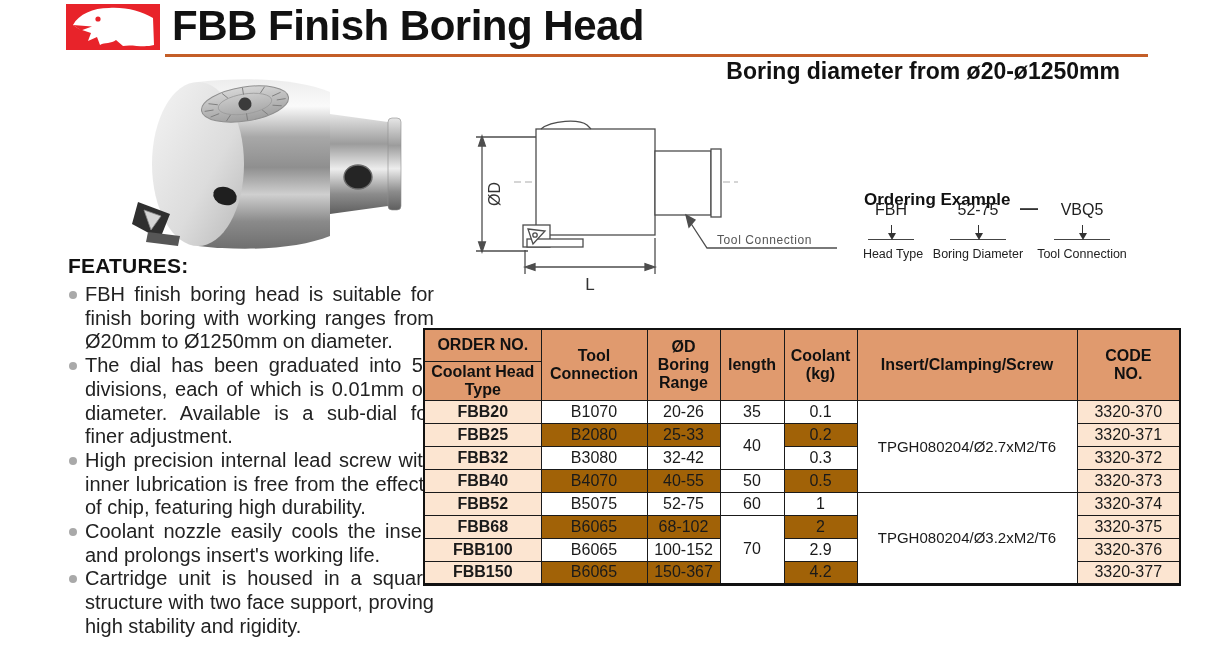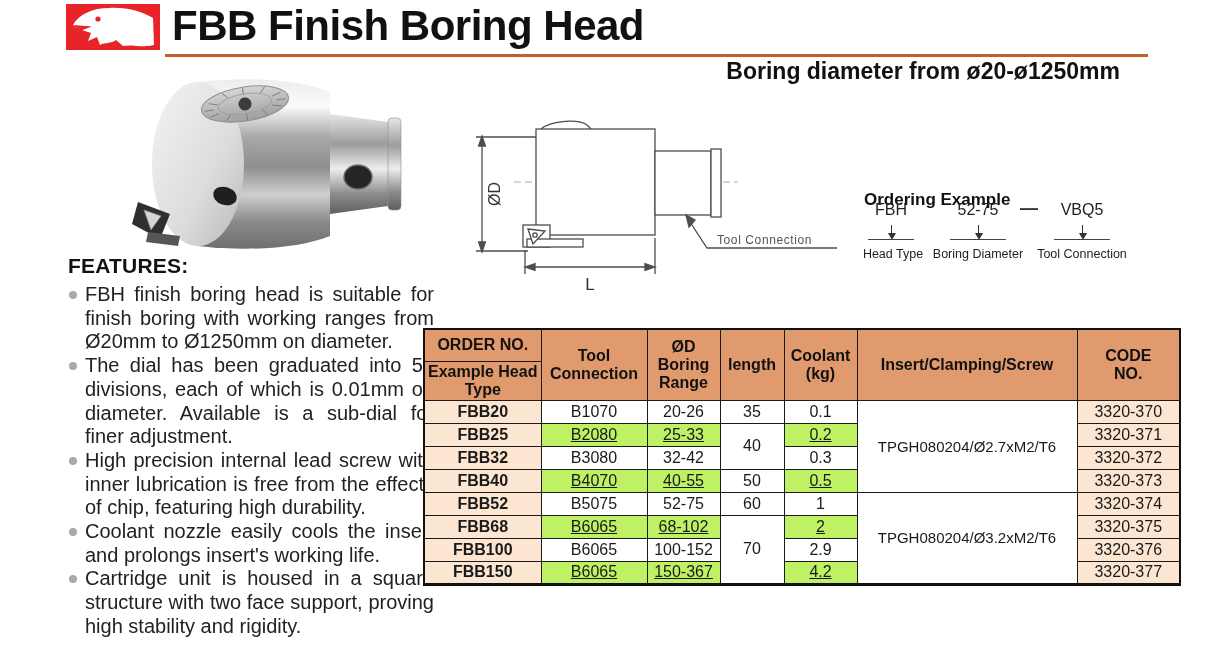--- a/index.html
+++ b/index.html
@@ -62,21 +62,21 @@
   .spec-table th {
     background:#E09A6E; font-size:16px; font-weight:700; color:#111;
     white-space:pre-line; line-height:1.12;
   }
   .spec-table td { font-size:16px; line-height:1; background:#fff; }
   .spec-table tr.hrow1 { height:32px;margin-top:40px; }
   .spec-table tr.hrow2 { height:39px; }
   .spec-table tbody tr { height:23px; }
   td.c-order { background:#FCE5D1; font-weight:700; }
   td.c-code  { background:#FCE5D1; }
-  tr.alt td.c-tool, tr.alt td.c-range, tr.alt td.c-weight { background:#bef264;text-decoration:underline; }
+  tr.alt td.c-tool, tr.alt td.c-range, tr.alt td.c-weight { background:#a16207; }
   td.c-insert { font-size:15px; background:#fff; }
   td.c-length { background:#fff; }
 </style>
 </head>
 <body>
 
 <div class="page">
 
   <svg class="logo" viewBox="0 0 94 46">
     <rect width="94" height="46" fill="#E8232A"></rect>
@@ -232,21 +232,21 @@
 Boring
 Range</th>
         <th rowspan="2">length</th>
         <th rowspan="2">Coolant
 (kg)</th>
         <th rowspan="2">Insert/Clamping/Screw</th>
         <th rowspan="2">CODE
 NO.</th>
       </tr>
       <tr class="hrow2">
-        <th>Example Head
+        <th>Coolant Head
 Type</th>
       </tr>
     </thead>
     <tbody>
       <tr>
         <td class="c-order">FBB20</td>
         <td class="c-tool">B1070</td>
         <td class="c-range">20-26</td>
         <td class="c-length">35</td>
         <td class="c-weight">0.1</td>

